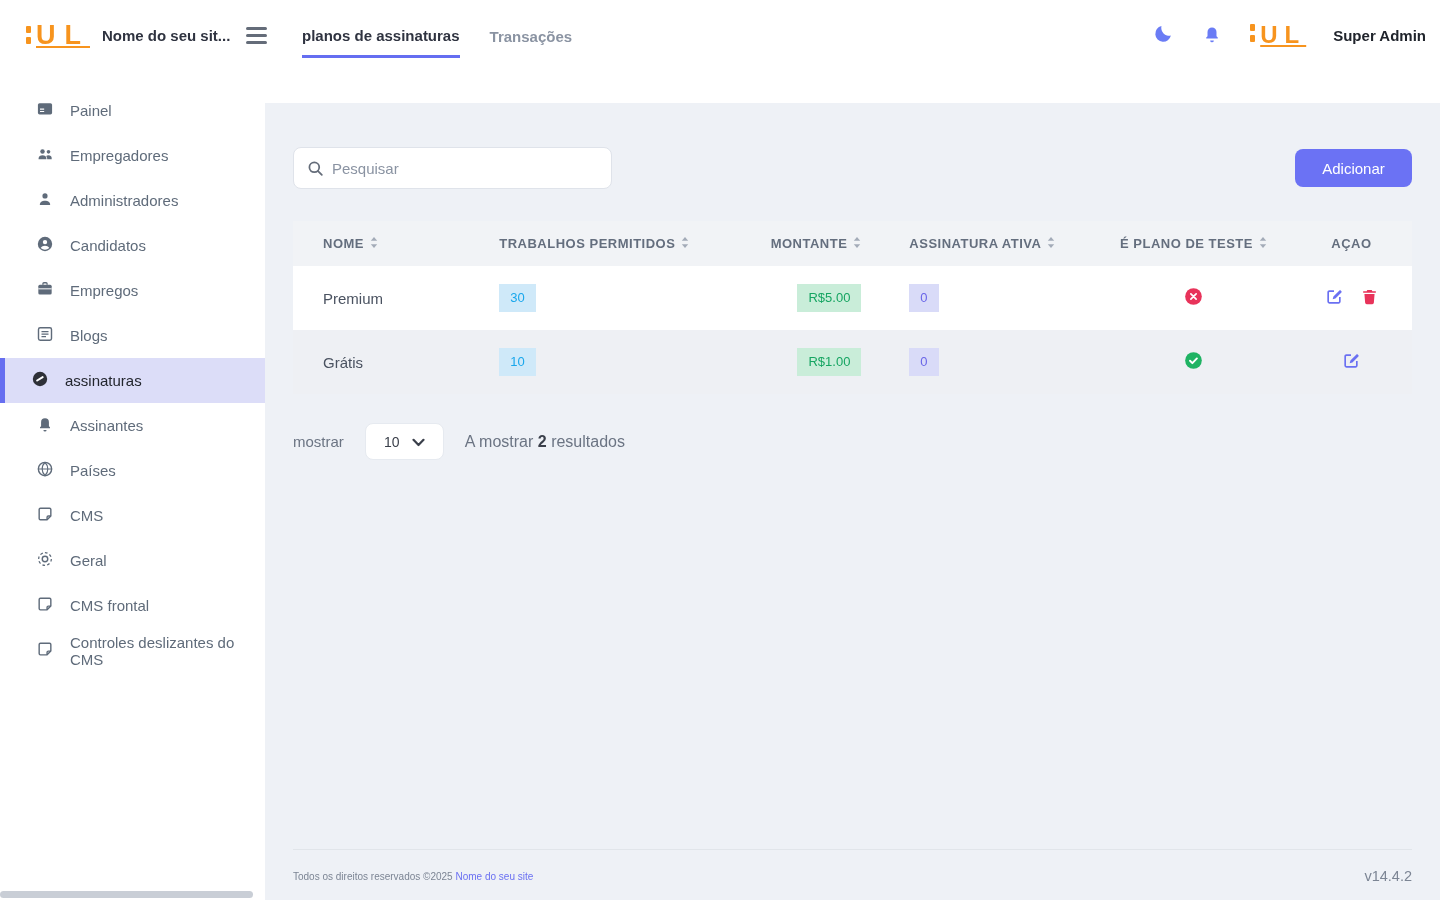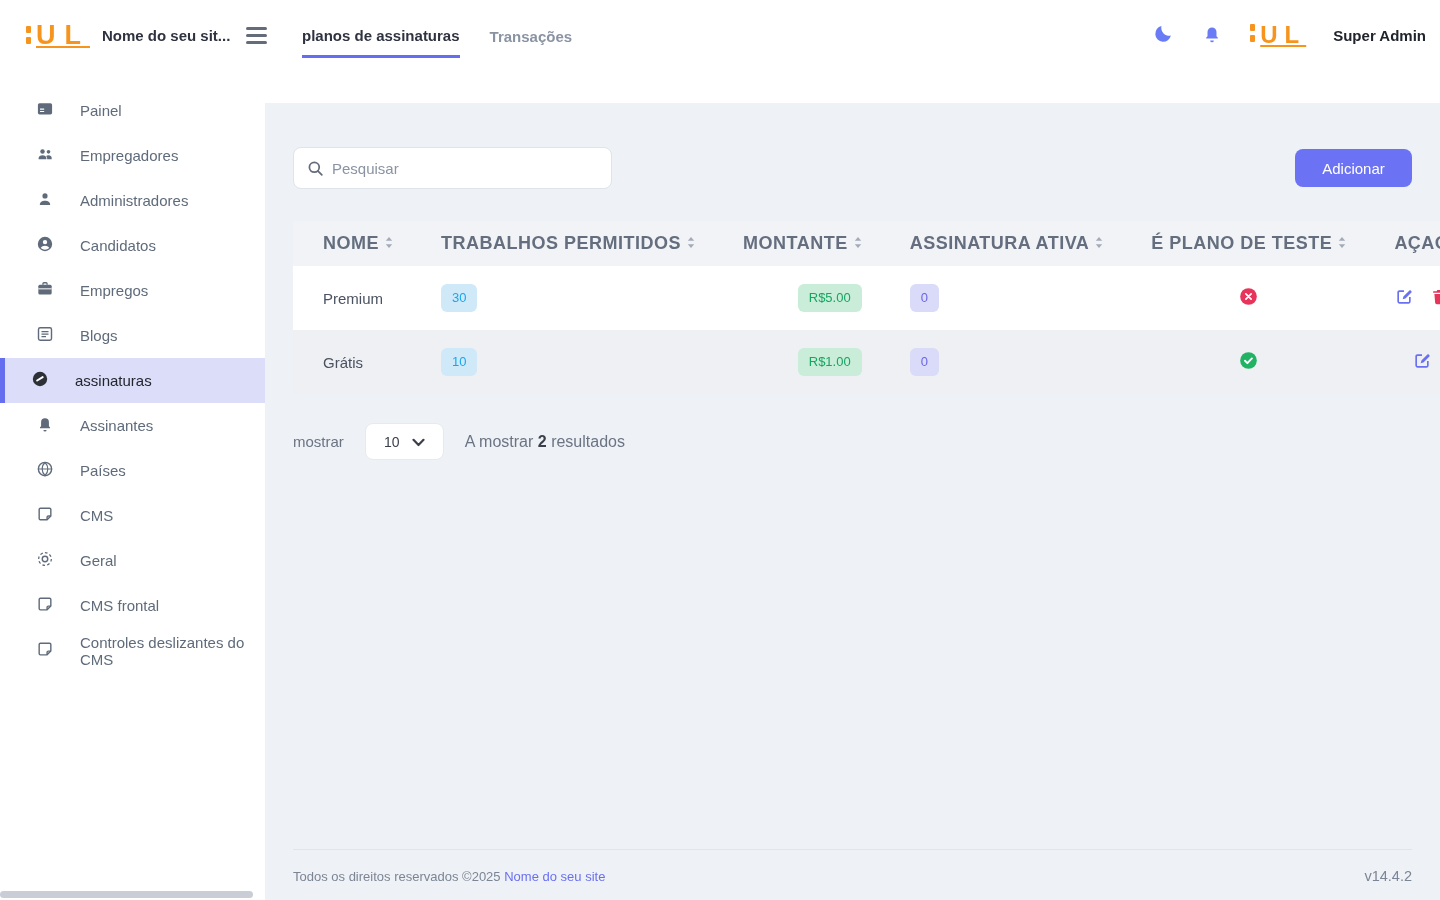--- a/index.html
+++ b/index.html
@@ -28,65 +28,65 @@
   .icon-btn { background:none; border:none; cursor:pointer; display:flex; align-items:center; }
   .user-name { font-size:15px; font-weight:600; color:#20242c; }
 
   
   .sidebar { grid-row:2; background:#fff; position:relative; padding-top:18px; }
   .side-search { margin:0 24px 18px; position:relative; }
   .side-search input { width:217px; height:37px; border:1px solid #dfe3ea; border-radius:8px; padding:0 10px 0 34px; font-size:14px; color:#2f3340; outline:none; font-family:inherit; }
   .side-search input::placeholder { color:#8a93a2; }
   .side-search .mag { position:absolute; left:11px; top:9px; }
 
-  .menu-item { display:flex; align-items:center; gap:25px; height:45px; padding-left:30px; cursor:pointer; color:#5f6b7a; border-left:5px solid transparent; }
+  .menu-item { display:flex; align-items:center; gap:15px; height:45px; padding-left:30px; cursor:pointer; color:#5f6b7a; border-left:5px solid transparent; }
   .menu-item .si { flex:0 0 20px; }
   .menu-item span.lbl { font-size:15px; color:#5f6b7a; }
   .menu-item.active { background:#dcddf8; border-left:5px solid #666ef0; padding-left:25px; }
   .menu-item.active span.lbl { color:#23262e; }
   .side-scrollbar { position:absolute; bottom:2px; left:0; width:253px; height:7px; background:#c9ced6; border-radius:4px; cursor:pointer; }
 
   
   .content { grid-row:2; background:#eef1f6; display:flex; flex-direction:column; padding:0 28px; overflow:hidden;margin-top:33px; }
   .toolbar { display:flex; align-items:center; justify-content:space-between; margin-top:44px; }
   .main-search { position:relative; }
   .main-search input { width:319px; height:42px; border:1px solid #dfe3ea; border-radius:8px; padding:0 12px 0 38px; font-size:15px; color:#2f3340; outline:none; background:#fff; font-family:inherit; }
   .main-search input::placeholder { color:#8a93a2; }
   .main-search .mag { position:absolute; left:13px; top:12px; }
   .add-btn { width:117px; height:38px; background:#6b72f4; color:#fff; border:none; border-radius:8px; font-size:15px; font-family:inherit; cursor:pointer; }
 
   table { border-collapse:collapse; width:100%; margin-top:32px; }
   thead tr { background:#f1f3f6; height:45px; }
-  th { font-size:18px; font-weight:600; color:#646e7e; letter-spacing:.5px; text-align:left; padding:0 24px; white-space:nowrap; }
+  th { font-size:13px; font-weight:600; color:#646e7e; letter-spacing:.5px; text-align:left; padding:0 24px; white-space:nowrap; }
   th .th-inner { display:inline-flex; align-items:center; gap:6px; }
   td { padding:0 24px; font-size:15px; color:#4a5260; }
   tbody tr { height:64px; }
   tbody tr.row-odd { background:#fff; }
   tbody tr.row-even { background:#eef0f4; }
   th.c-first, td.c-first { padding-left:30px; }
   .col-right { text-align:right; }
   .col-center { text-align:center; }
 
-  .badge { display:inline-block; padding:6px 11px; border-radius:6px; font-size:13px; line-height:1.2; }
+  .badge { display:inline-block; padding:6px 11px; border-radius:0; font-size:13px; line-height:1.2; }
   .badge-blue { background:#cfe9f9; color:#19a7ec; }
   .badge-green { background:#c9edd9; color:#16a562; }
   .badge-purple { background:#d9dbf8; color:#6a66e8; }
 
   .actions { display:inline-flex; gap:16px; align-items:center; }
   .action-btn { background:none; border:none; cursor:pointer; display:inline-flex; padding:0; }
 
   .pager { display:flex; align-items:center; margin-top:29px; gap:21px; }
   .pager .mostrar { font-size:15px; color:#6b7483; }
   .per-page { width:79px; height:37px; background:#fff; border:1px solid #e6eaf0; border-radius:8px; display:flex; align-items:center; justify-content:center; gap:12px; cursor:pointer; }
   .per-page .val { font-size:14px; color:#3a3f4a; }
   .summary { font-size:16px; color:#6b7483; }
   .summary b { color:#3a3f4a; }
 
   .footer { margin-top:auto; border-top:1px solid #e1e5ea; padding:18px 0 0; margin-bottom:16px; display:flex; justify-content:space-between; align-items:center; }
-  .footer .copy { font-size:13px; color:#7c8594; }
+  .footer .copy { font-size:10px; color:#7c8594; }
   .footer .copy a { color:#6a70f2; text-decoration:none; cursor:pointer; }
   .footer .version { font-size:14.5px; color:#7c8594; }
 
   .si { color:#5f6b7a; }
   .menu-item.active .si { color:#2e3038; }
 </style>
 </head>
 <body>
 
 <div class="app">

